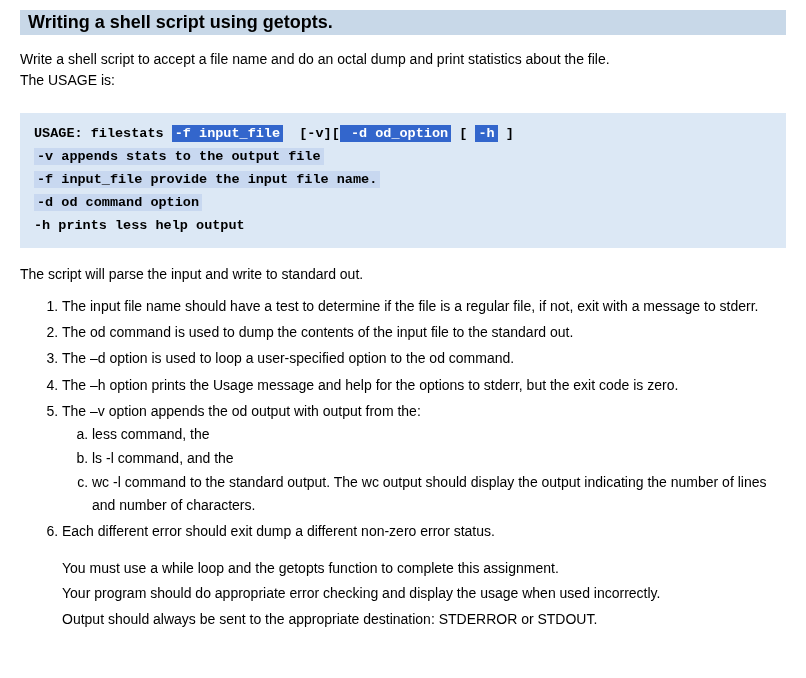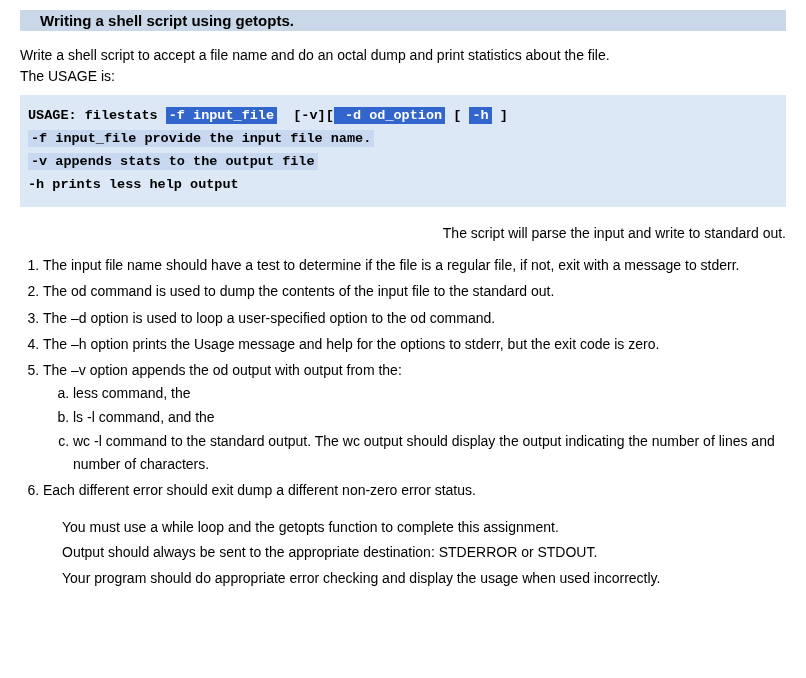--- a/index.html
+++ b/index.html
@@ -11,39 +11,39 @@
     body {
       background: #ffffff;
       font-family: Arial, sans-serif;
       font-size: 14px;
       color: #000000;
       padding: 10px 20px 20px 20px;
       width: 806px;
     }
 
     .page-title {
-      font-size: 15px;
+      font-size: 18px;
       font-weight: bold;
       color: #000000;
       background-color: #c8d8e8;
       display: inline;
-      padding: 2px 20px;
+      padding: 2px 8px;
       margin-bottom: 12px;
       display: block;
       margin-bottom: 14px;
     }
 
     .intro-text {
-      margin-bottom: 8px;
+      margin-bottom: 22px;
       line-height: 1.5;
     }
 
     .usage-block {
       background-color: #dce8f5;
-      padding: 10px 8px;
+      padding: 10px 14px;
       margin-bottom: 16px;
       font-family: 'Courier New', Courier, monospace;
       font-size: 13.5px;
       font-weight: bold;
       line-height: 1.7;
       border: none;
     }
 
     .usage-line {
       display: block;
@@ -57,25 +57,24 @@
 
     .highlight-light {
       background-color: #c8d8f0;
       color: #000000;
       padding: 1px 3px;
     }
 
     .script-parse-text {
       margin-bottom: 10px;
       line-height: 1.5;
-      text-align: right;
     }
 
     .numbered-list {
-      margin-left: 23px;
+      margin-left: 42px;
       margin-bottom: 14px;
       line-height: 1.6;
     }
 
     .numbered-list li {
       margin-bottom: 4px;
     }
 
     .sub-list {
       margin-left: 30px;
@@ -104,24 +103,27 @@
 <p class="intro-text">
   Write a shell script to accept a file name and do an octal dump and print statistics about the file.<br>
   The USAGE is:
 </p>
 
 <div class="usage-block">
   <span class="usage-line">
     <span>USAGE: filestats </span><span class="highlight-blue">-f input_file</span>&nbsp; <span>[-v][</span><span class="highlight-blue"> -d od_option</span> <span>[ </span><span class="highlight-blue">-h</span><span> ]</span>
   </span>
   <span class="usage-line">
+    <span class="highlight-light">     -v appends stats to the output file</span>
+  </span>
+  <span class="usage-line">
     <span class="highlight-light">     -f input_file  provide the input file name.</span>
   </span>
   <span class="usage-line">
-    <span class="highlight-light">     -v appends stats to the output file</span>
+    <span class="highlight-light">     -d od command option</span>
   </span>
   <span class="usage-line">
     <span>     -h prints less help output</span>
   </span>
 </div>
 
 <p class="script-parse-text">The script will parse the input and write to standard out.</p>
 
 <ol class="numbered-list">
   <li>The input file name should have a test to determine if the file is a regular file, if not, exit with a message to stderr.</li>
@@ -133,15 +135,15 @@
       <li>less command, the</li>
       <li>ls -l command, and the</li>
       <li>wc -l command to the standard output. The wc output should display the output indicating the number of lines and number of characters.</li>
     </ol>
   </li>
   <li>Each different error should exit dump a different non-zero error status.</li>
 </ol>
 
 <div class="footer-text">
   <p>You must use a while loop and the getopts function to complete this assignment.</p>
+  <p>Your program should do appropriate error checking and display the usage when used incorrectly.</p>
   <p>Output should always be sent to the appropriate destination: STDERROR or STDOUT.</p>
-  <p>Your program should do appropriate error checking and display the usage when used incorrectly.</p>
 </div>
 
 </body></html>

